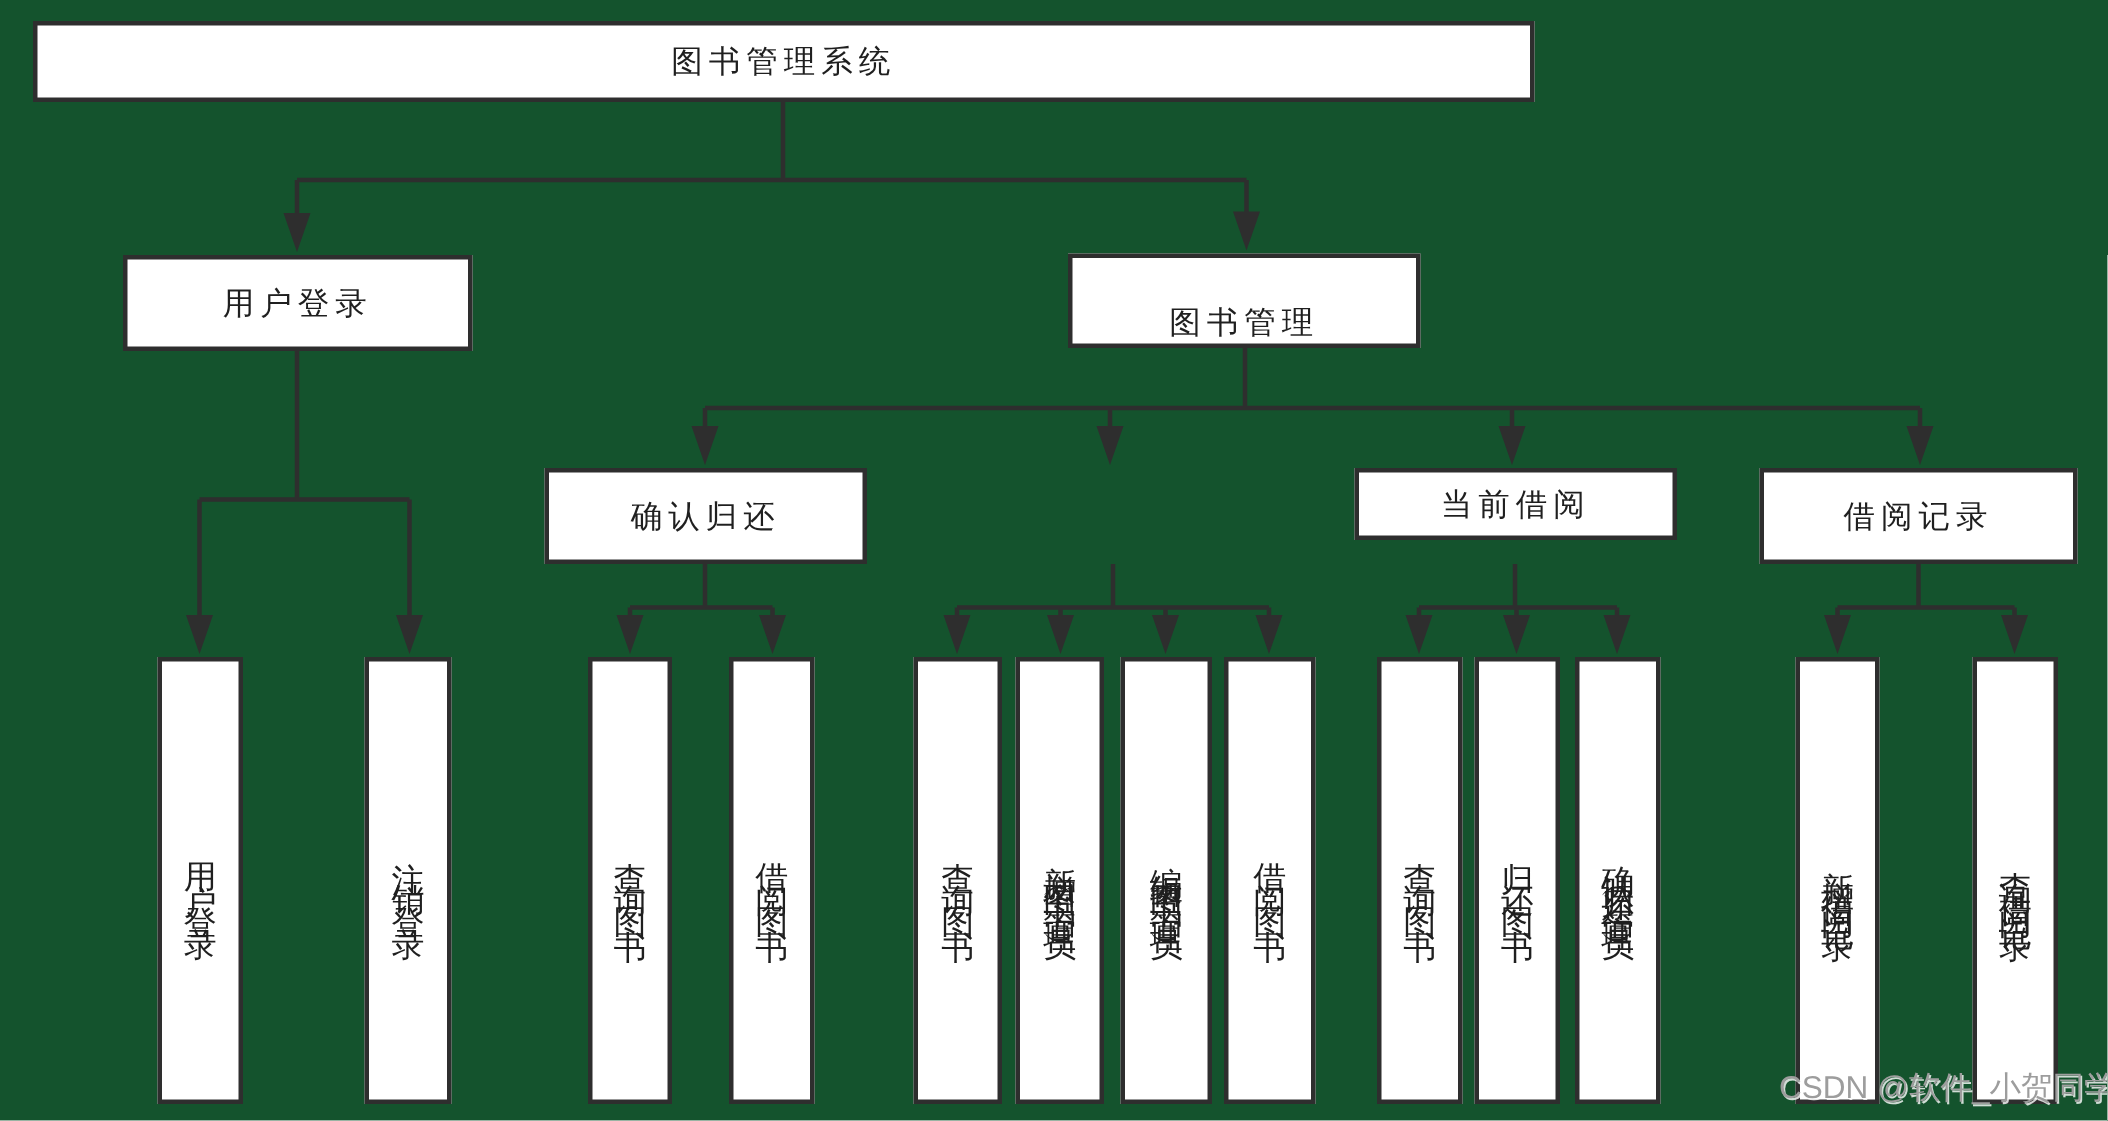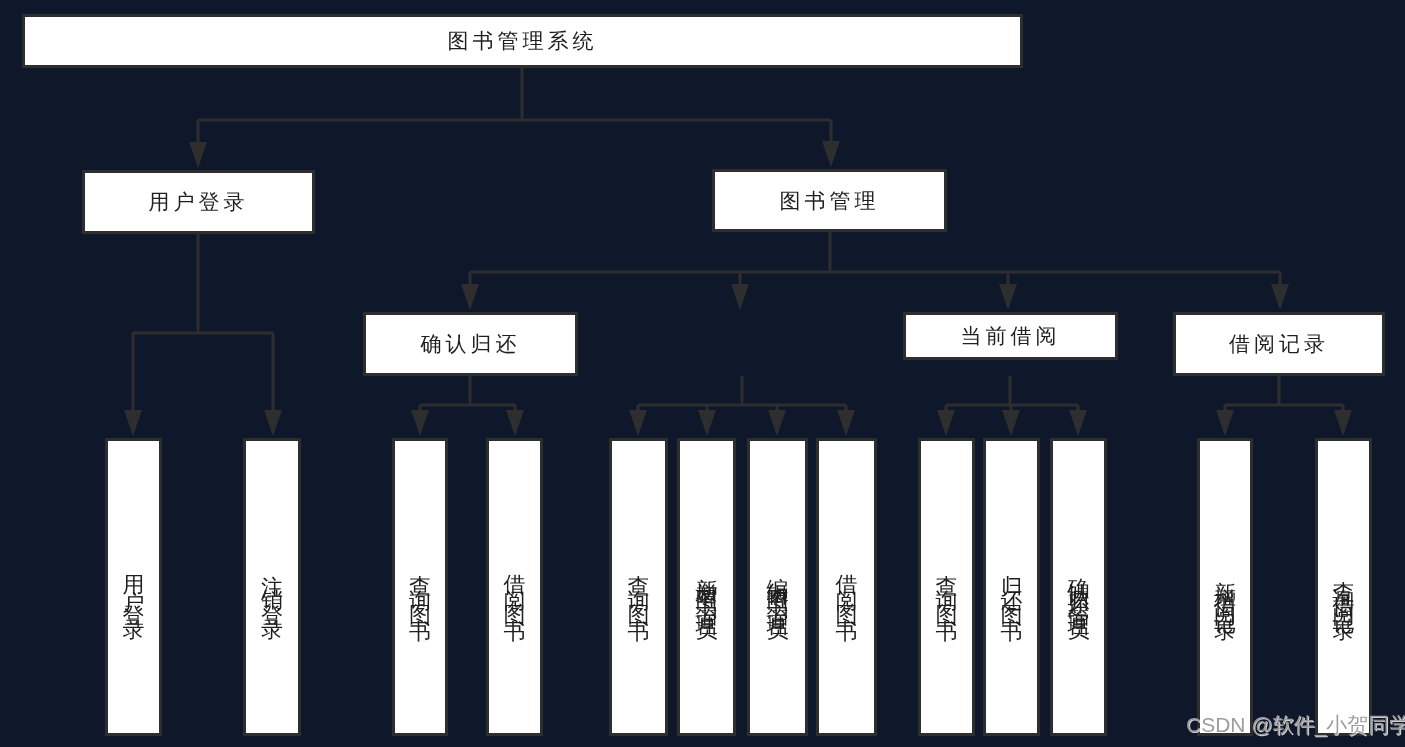--- a/index.html
+++ b/index.html
@@ -1,20 +1,20 @@
 <!DOCTYPE html>
 <html><head>
 <meta charset="utf-8">
 <style>
   html, body { margin: 0; padding: 0; background: #ffffff; }
   #stage {
     position: relative;
     width: 1405px;
     height: 747px;
-    background: #0f172a;
+    background: #14532d;
     font-family: "Liberation Sans", "DejaVu Sans", sans-serif;
     overflow: hidden;
   }
   #connectors {
     position: absolute;
     left: 0; top: 0;
     width: 1405px; height: 747px;
   }
   #connectors path {
     stroke: #2e2e2e;
@@ -111,21 +111,21 @@
     </g>
   </svg>
 
   <div class="box root-box">
     <span class="h-label">图书管理系统</span>
   </div>
 
   <div class="box" style="left:82px; top:170px; width:233px; height:64px;">
     <span class="h-label">用户登录</span>
   </div>
-  <div class="box" style="left:712px; top:169px; width:235px; height:63px;">
+  <div class="box" style="left:712px; top:169px; width:235px; height:63px;align-items:flex-end;">
     <span class="h-label">图书管理</span>
   </div>
 
   <div class="box" style="left:363px; top:312px; width:215px; height:64px;">
     <span class="h-label">确认归还</span>
   </div>
   <div class="box" style="left:903px; top:312px; width:215px; height:48px;">
     <span class="h-label">当前借阅</span>
   </div>
   <div class="box" style="left:1173px; top:312px; width:212px; height:64px;">

